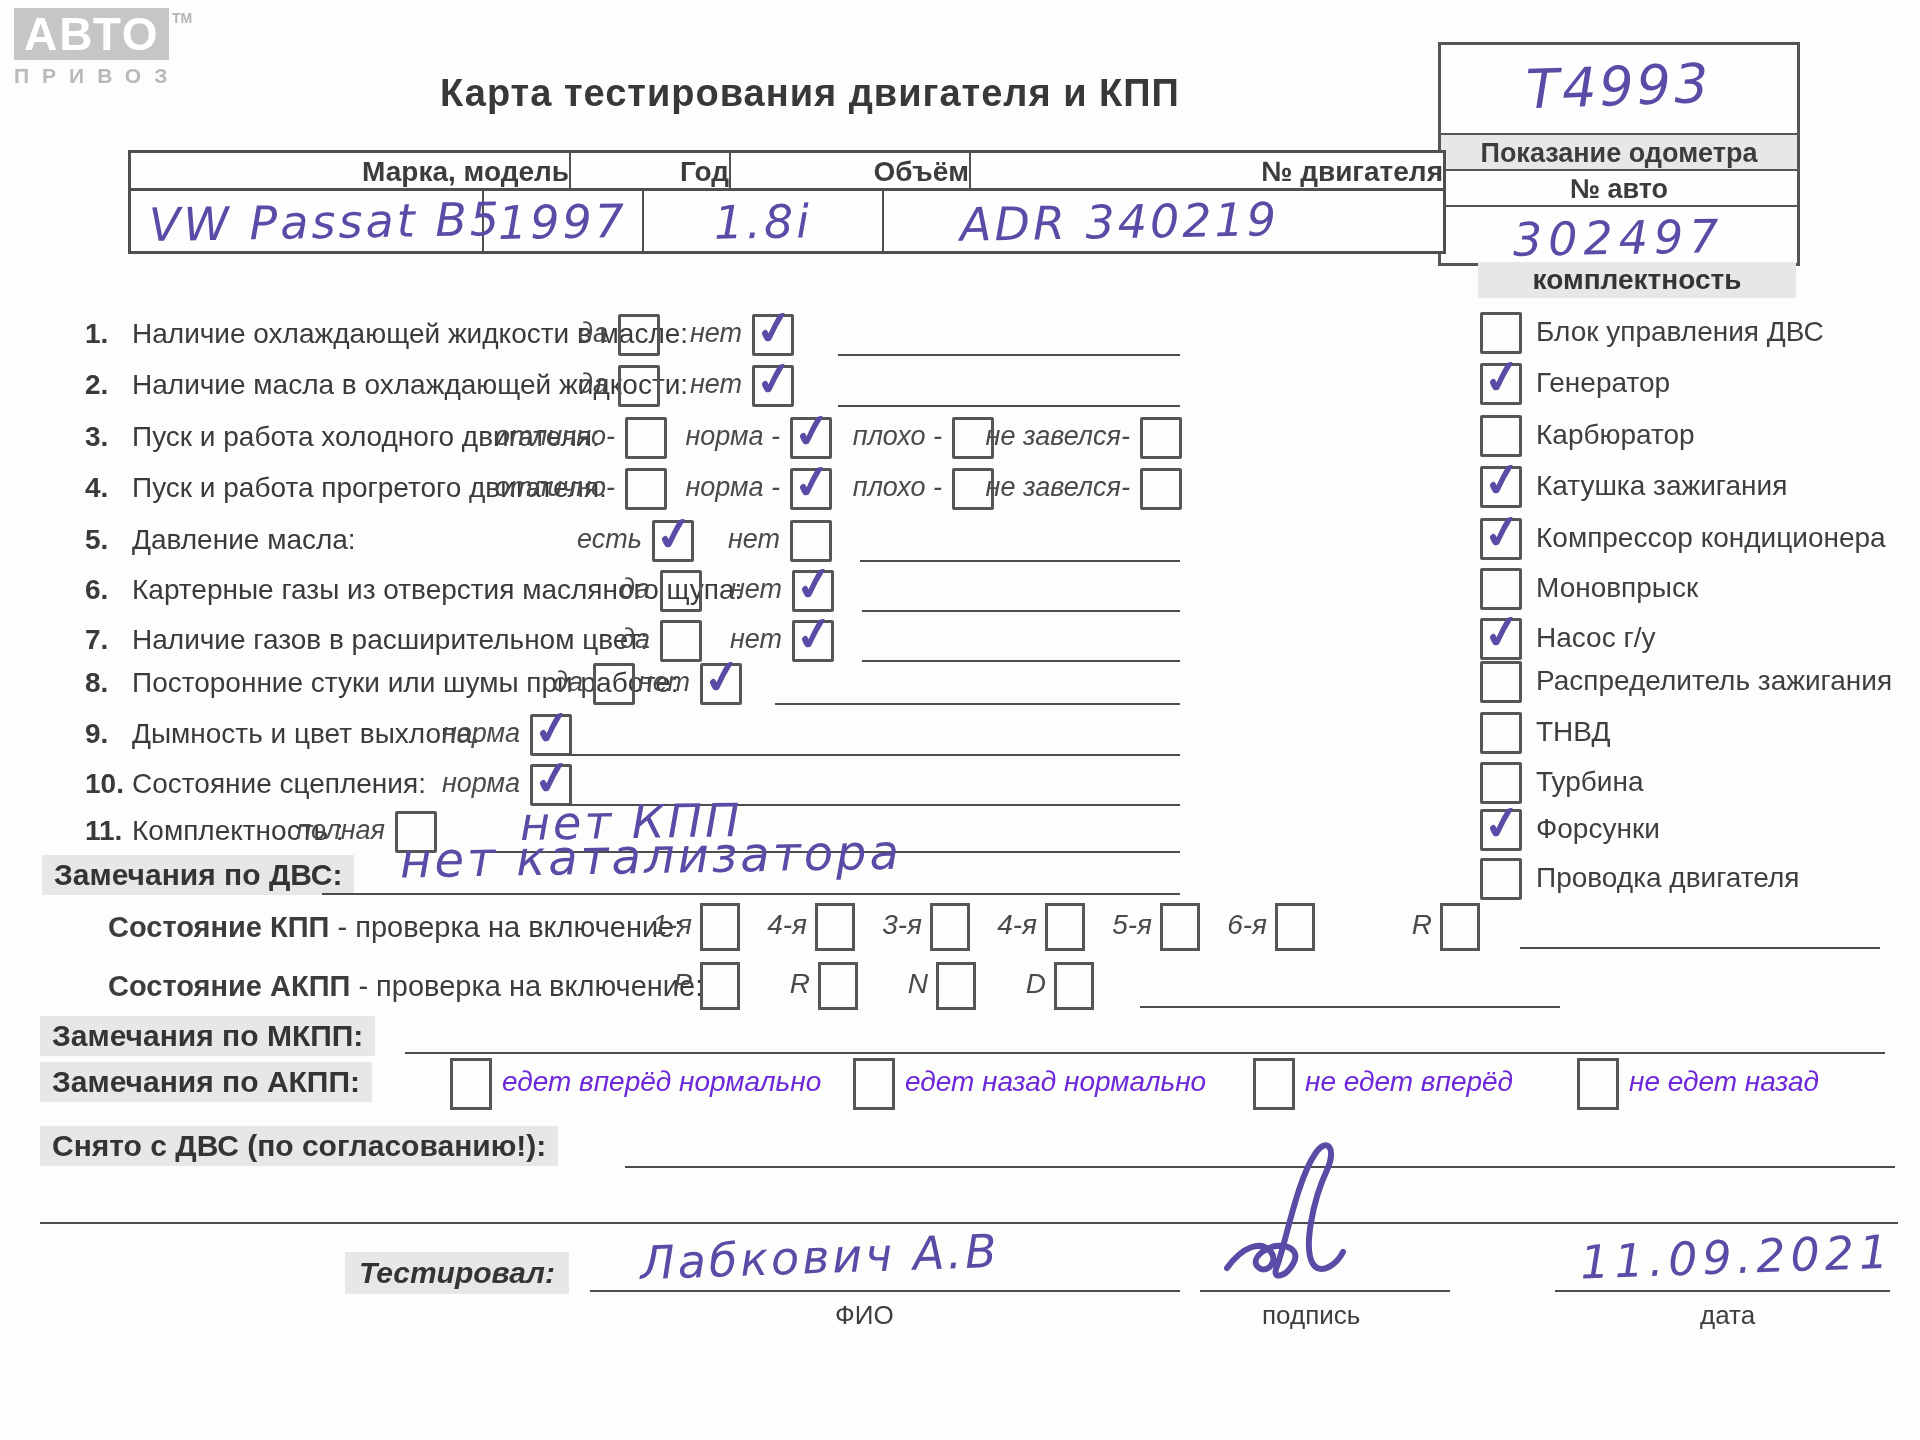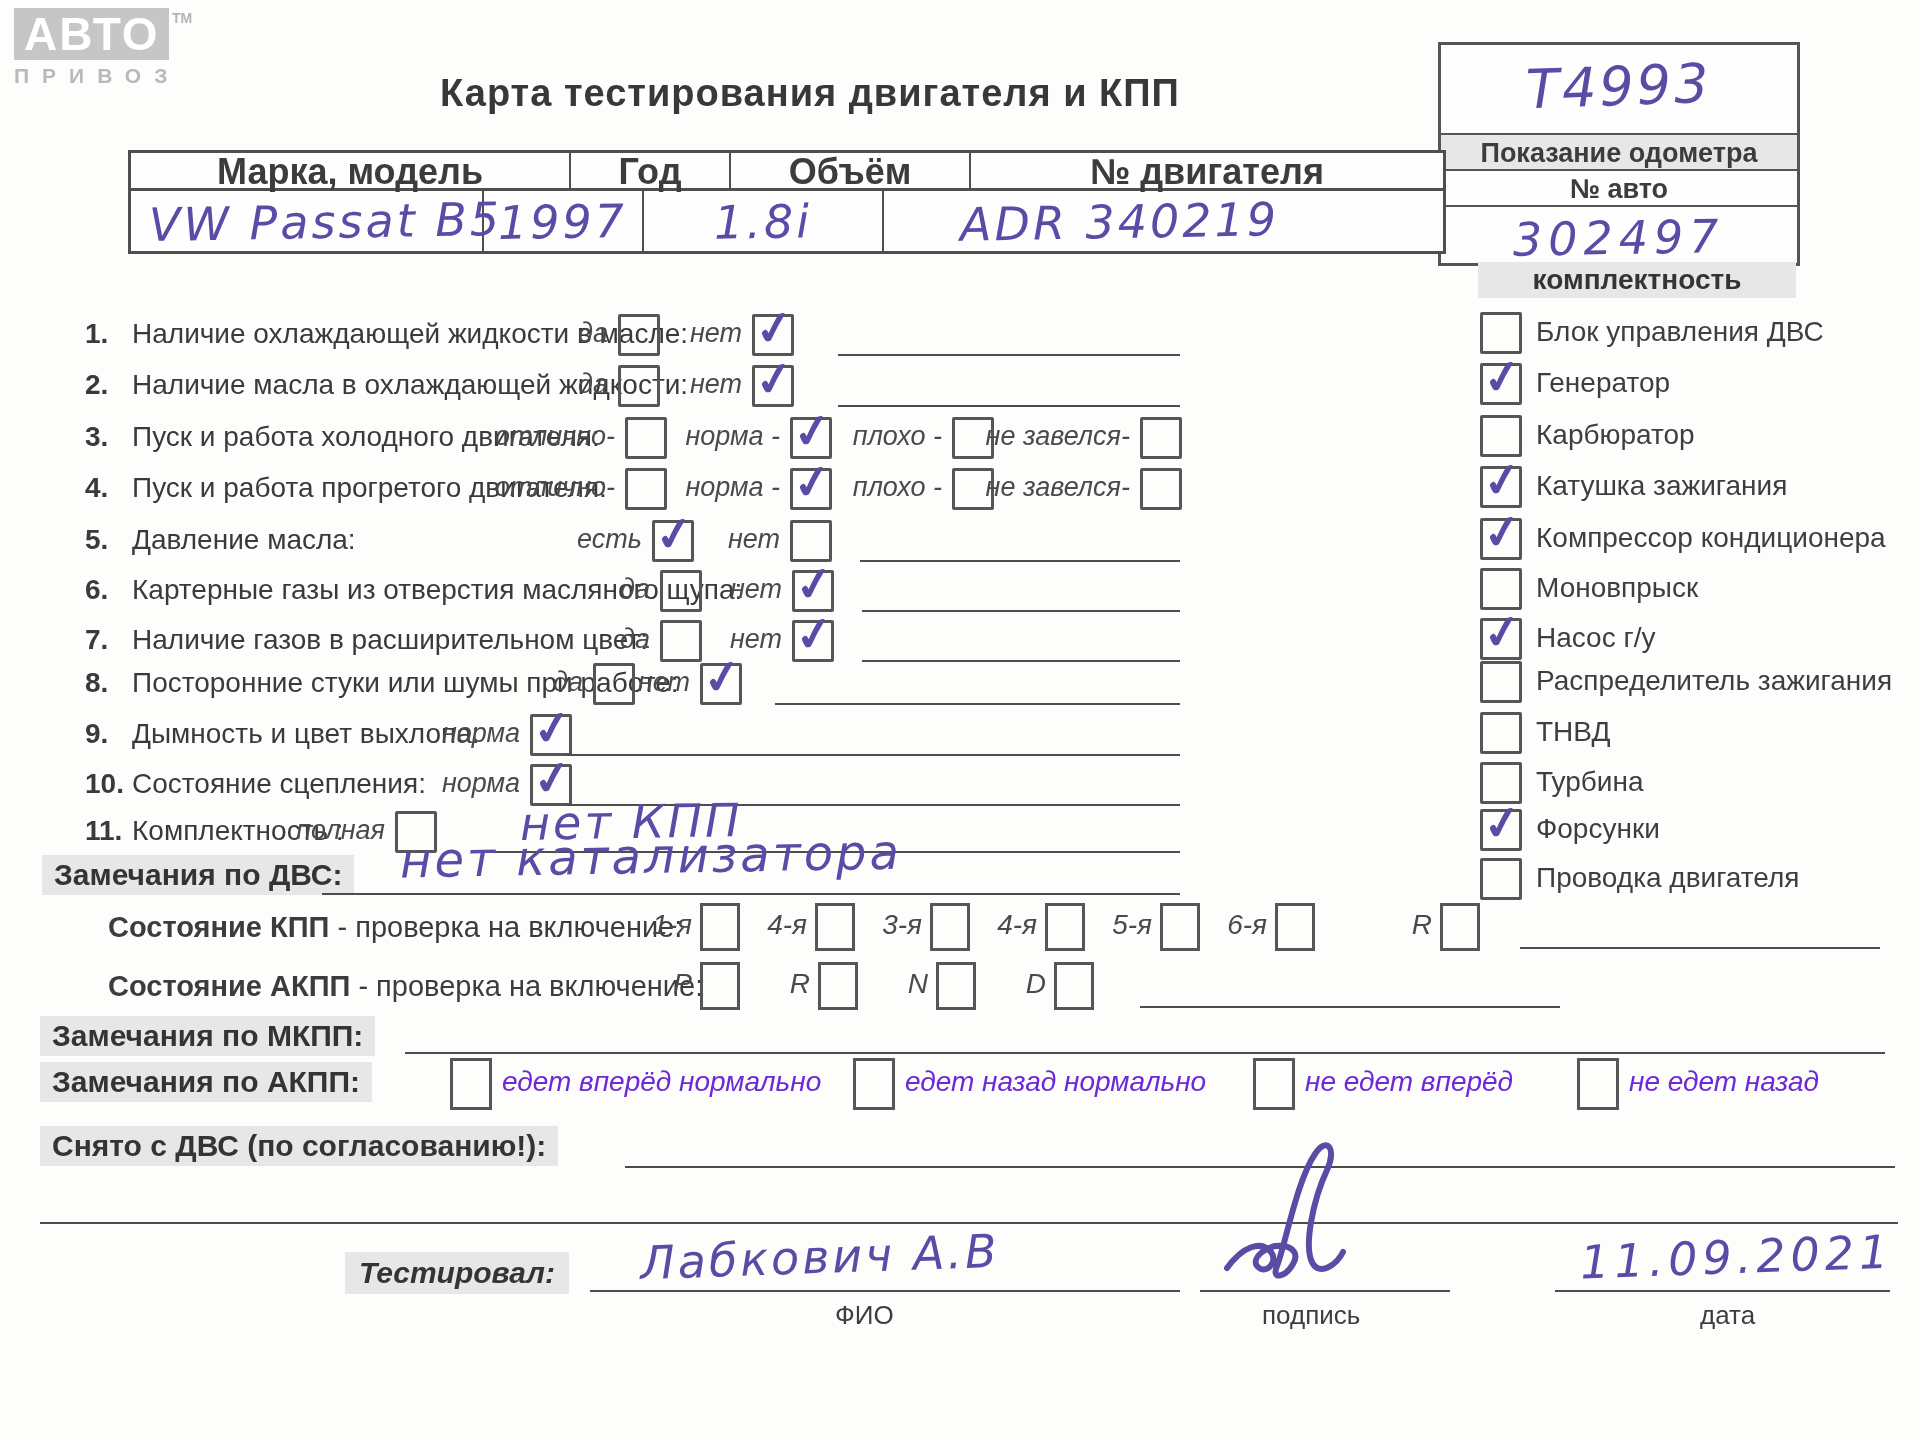--- a/index.html
+++ b/index.html
@@ -27,21 +27,21 @@
   .vb-cap{height:36px;border-top:2px solid #555;font-weight:bold;font-size:27px;line-height:36px;}
   .vb-cap.shade{background:#e7e7e7;}
   .vb-odo{height:58px;border-top:2px solid #555;}
   .vb-odo .hand{font-size:46px;display:inline-block;transform:rotate(-1deg);margin-top:4px;letter-spacing:6px;}
 
   
   .vtable{position:absolute;left:128px;top:150px;width:1312px;border:3px solid #4f4f4f;background:#fefefe;}
   .vt-row{display:flex;}
   .vt-cell{box-sizing:border-box;border-right:2px solid #4f4f4f;overflow:visible;}
   .vt-cell:last-child{border-right:none;}
-  .vt-head .vt-cell{height:38px;font-weight:bold;font-size:36px;text-align:center;line-height:38px;
+  .vt-head .vt-cell{height:38px;font-weight:bold;font-size:28px;text-align:right;line-height:38px;
                     border-bottom:3px solid #4f4f4f;}
   .vt-val .vt-cell{height:60px;}
   .vt-val .hand{font-size:46px;display:inline-block;transform:rotate(-1deg);}
 
   
   .check-row{position:absolute;left:0;width:1920px;height:50px;}
   .row-num{position:absolute;left:85px;top:6px;font-weight:bold;font-size:28px;color:#3a3a3a;}
   .row-label{position:absolute;left:132px;top:6px;font-size:28px;color:#3a3a3a;white-space:nowrap;}
   .opt{position:absolute;top:2px;width:38px;height:38px;}
   .olabel{position:absolute;right:48px;top:4px;font-style:italic;font-size:27px;color:#4a4a4a;white-space:nowrap;}

